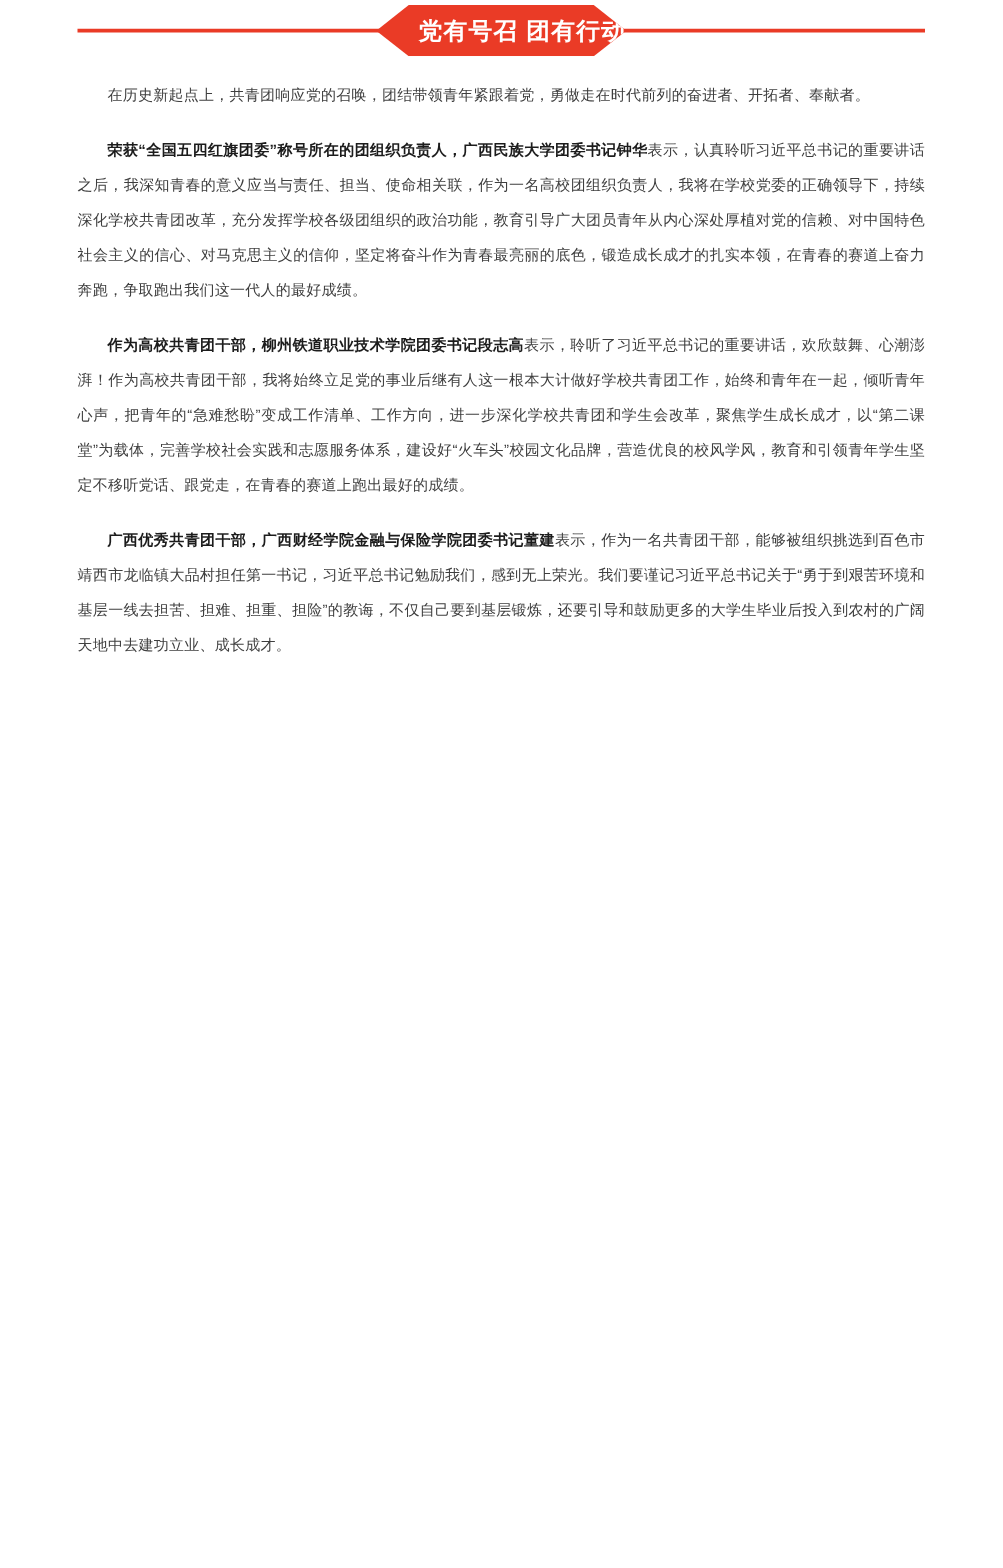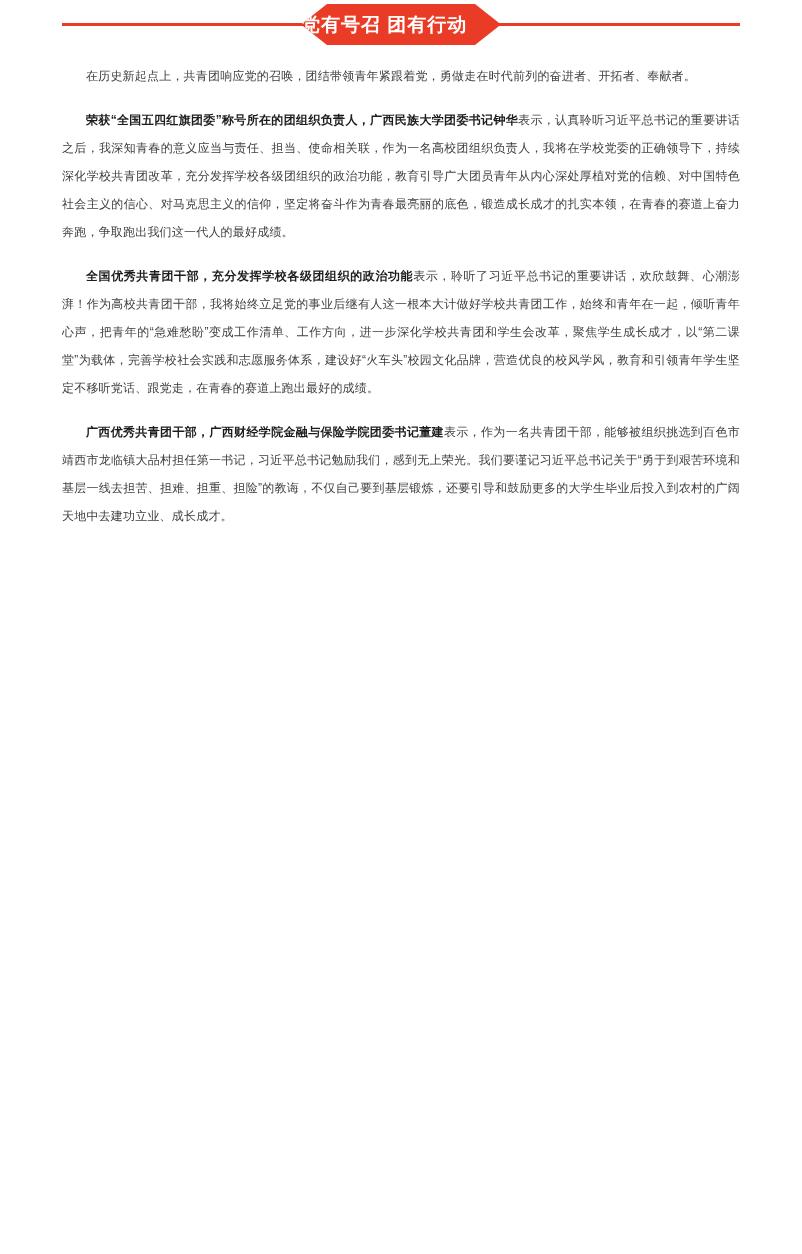--- a/index.html
+++ b/index.html
@@ -42,21 +42,21 @@
     position: absolute;
     left: 50%;
     transform: translateX(-50%);
     top: 1px;
     width: 200px;
     height: 41px;
     background: var(--accent);
     clip-path: polygon(13% 0, 87% 0, 100% 50%, 87% 100%, 13% 100%, 0 50%);
     display: flex;
     align-items: center;
-    justify-content: flex-start;
+    justify-content: flex-end;
   }
   .banner-text {
     color: #ffffff;
     font-weight: bold;
     font-size: 19px;
     letter-spacing: 1px;
     white-space: nowrap;
   }
   
   .content {
@@ -83,16 +83,16 @@
   <header class="banner">
     <div class="banner-line"></div>
     <div class="banner-badge">
       <span class="banner-text">党有号召 团有行动</span>
     </div>
   </header>
 
   <main class="content" id="paragraphs">
       <p class="para"><span>在历史新起点上，共青团响应党的召唤，团结带领青年紧跟着党，勇做走在时代前列的奋进者、开拓者、奉献者。</span></p>
       <p class="para"><strong>荣获“全国五四红旗团委”称号所在的团组织负责人，广西民族大学团委书记钟华</strong><span>表示，认真聆听习近平总书记的重要讲话之后，我深知青春的意义应当与责任、担当、使命相关联，作为一名高校团组织负责人，我将在学校党委的正确领导下，持续深化学校共青团改革，充分发挥学校各级团组织的政治功能，教育引导广大团员青年从内心深处厚植对党的信赖、对中国特色社会主义的信心、对马克思主义的信仰，坚定将奋斗作为青春最亮丽的底色，锻造成长成才的扎实本领，在青春的赛道上奋力奔跑，争取跑出我们这一代人的最好成绩。</span></p>
-      <p class="para"><strong>全国优秀共青团干部，充分发挥学校各级团组织的政治功能</strong><span>表示，聆听了习近平总书记的重要讲话，欢欣鼓舞、心潮澎湃！作为高校共青团干部，我将始终立足党的事业后继有人这一根本大计做好学校共青团工作，始终和青年在一起，倾听青年心声，把青年的“急难愁盼”变成工作清单、工作方向，进一步深化学校共青团和学生会改革，聚焦学生成长成才，以“第二课堂”为载体，完善学校社会实践和志愿服务体系，建设好“火车头”校园文化品牌，营造优良的校风学风，教育和引领青年学生坚定不移听党话、跟党走，在青春的赛道上跑出最好的成绩。</span></p>
+      <p class="para"><strong>作为高校共青团干部，柳州铁道职业技术学院团委书记段志高</strong><span>表示，聆听了习近平总书记的重要讲话，欢欣鼓舞、心潮澎湃！作为高校共青团干部，我将始终立足党的事业后继有人这一根本大计做好学校共青团工作，始终和青年在一起，倾听青年心声，把青年的“急难愁盼”变成工作清单、工作方向，进一步深化学校共青团和学生会改革，聚焦学生成长成才，以“第二课堂”为载体，完善学校社会实践和志愿服务体系，建设好“火车头”校园文化品牌，营造优良的校风学风，教育和引领青年学生坚定不移听党话、跟党走，在青春的赛道上跑出最好的成绩。</span></p>
       <p class="para"><strong>广西优秀共青团干部，广西财经学院金融与保险学院团委书记董建</strong><span>表示，作为一名共青团干部，能够被组织挑选到百色市靖西市龙临镇大品村担任第一书记，习近平总书记勉励我们，感到无上荣光。我们要谨记习近平总书记关于“勇于到艰苦环境和基层一线去担苦、担难、担重、担险”的教诲，不仅自己要到基层锻炼，还要引导和鼓励更多的大学生毕业后投入到农村的广阔天地中去建功立业、成长成才。</span></p>
     </main>
 </div>
 
 </body></html>

